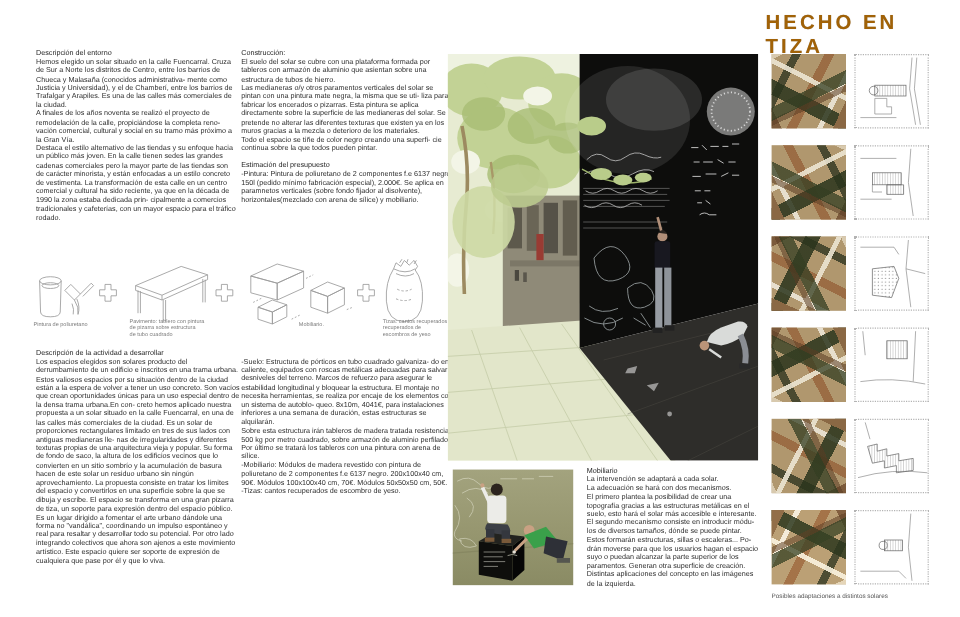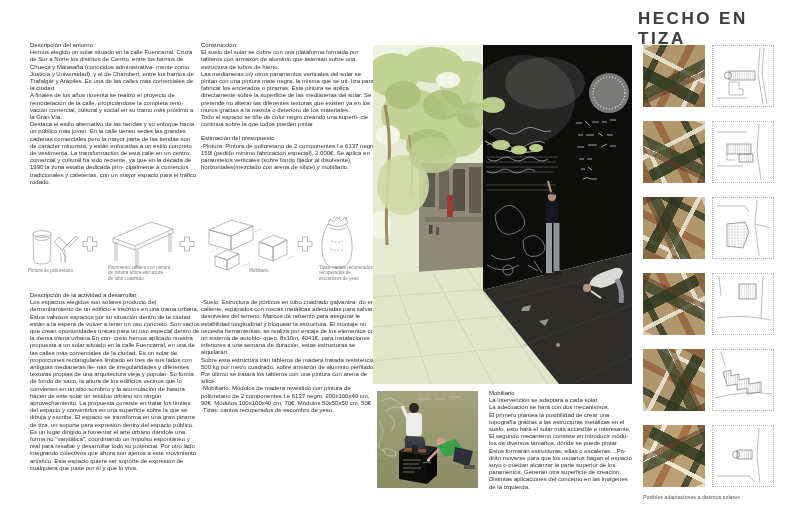--- a/index.html
+++ b/index.html
@@ -1,19 +1,19 @@
 <!DOCTYPE html>
 <html><head>
 <meta charset="utf-8">
 <style>
   html,body{margin:0;padding:0;background:#fff;}
   .page{position:relative;width:800px;height:514px;background:#ffffff;overflow:hidden;
         font-family:"Liberation Sans", sans-serif;color:#2f2f2f;}
   .title{position:absolute;left:638px;top:9px;width:150px;font-size:17px;font-weight:bold;
-         letter-spacing:2.5px;color:#404040;text-shadow:0 0 .6px #b9b9b9;}
+         letter-spacing:2.5px;color:#a16207;text-shadow:0 0 .6px #b9b9b9;}
   .col{position:absolute;font-size:6px;line-height:7.2px;text-align:left;}
   .col h3{margin:0;font-size:6px;font-weight:normal;color:#262626;}
   .body{white-space:pre-line;margin:0;}
   .c1{left:30px;top:42px;width:167px;}
   .c2{left:201px;top:42px;width:178px;}
   .c2 .block2{margin-top:7px;}
   .c3{left:30px;top:292px;width:170px;}
   .c4{left:201px;top:299px;width:180px;}
   .c5{left:489px;top:390px;width:143px;}
   .sketches{position:absolute;left:25px;top:212px;width:356px;height:80px;}

